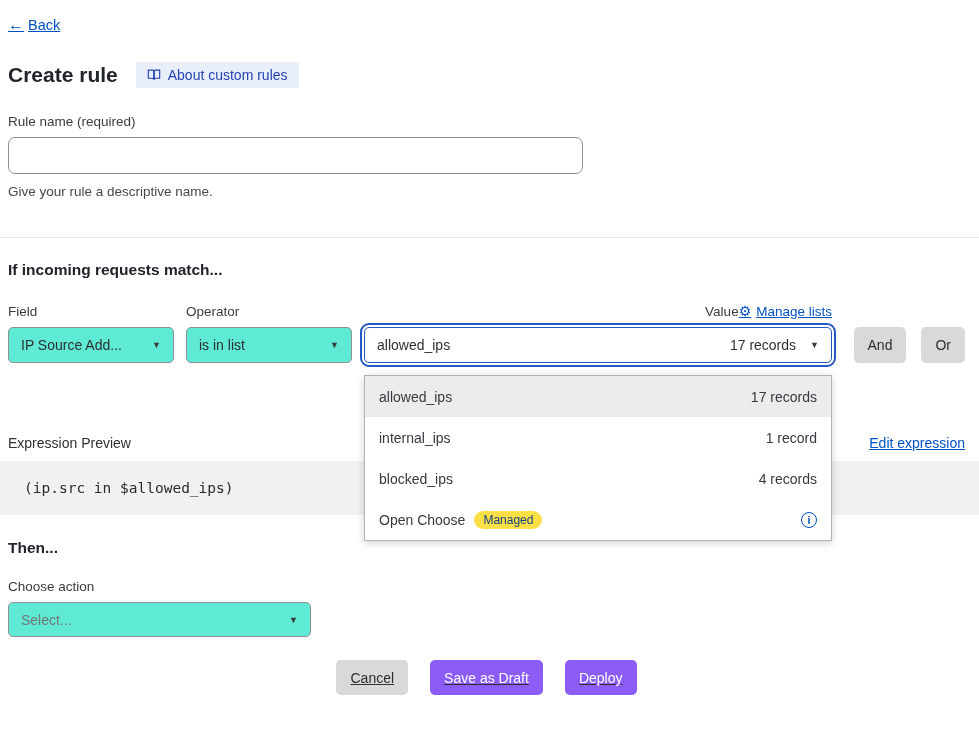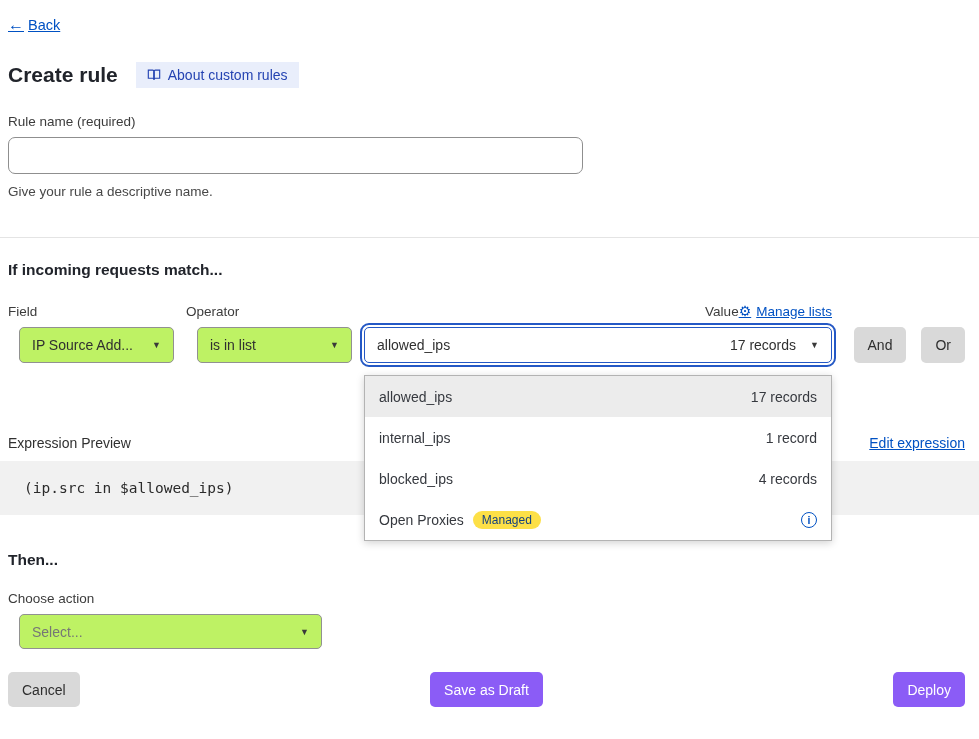--- a/index.html
+++ b/index.html
@@ -65,24 +65,24 @@
   .col-andor { width:133px; flex:none; display:flex; justify-content:flex-end; }
   .small-label { font-size:13.5px; color:#3c3c3c; }
   .value-label-row { display:flex; justify-content:flex-end; align-items:center; }
   .manage-lists-link {
     display:inline-flex; align-items:center; gap:5px;
     font-size:13.5px; text-decoration:underline; cursor:pointer;
   }
   .gear-glyph { font-size:14px; text-decoration:none; }
 
   .select-box {
-    height:36px; background:#bef264;
+    height:36px; background:#5eead4;
     border:1px solid #919191; border-radius:5px;
     display:flex; align-items:center; justify-content:space-between;
-    padding:0 12px; cursor:pointer; font-size:14px; color:#303030;margin-left:11px;
+    padding:0 12px; cursor:pointer; font-size:14px; color:#303030;
   }
   .select-box .caret { font-size:9px; color:#3a3a3a; margin-left:8px; }
   .placeholder-text { color:#767676; }
 
   .combobox {
     height:36px; background:#fff;
     border:1px solid #2458c5; border-radius:5px;
     outline:2px solid #2458c5; outline-offset:2px;
     display:flex; align-items:center; justify-content:space-between;
     padding:0 12px; cursor:pointer; font-size:14px; color:#303030;
@@ -135,28 +135,28 @@
   .expr-label { font-size:14px; color:#303030; }
   .edit-expression-link { font-size:14px; text-decoration:underline; cursor:pointer; }
   .code-block {
     margin:10px -14px 0 -8px;
     background:#f1f1f1;
     padding:19px 24px;
     font-family:"DejaVu Sans Mono","Liberation Mono",monospace;
     font-size:14.5px; color:#2b2b2b;
   }
 
-  .then-title { margin-top:36px; }
+  .then-title { margin-top:24px; }
   .action-label { margin-top:22px; }
   .action-select { width:303px; margin-top:8px; height:35px; }
 
   
   .footer-row {
-    display:flex; justify-content:space-between; align-items:center;
-    gap:7px; margin-top:23px;
+    display:flex; justify-content:center; align-items:center;
+    gap:22px; margin-top:23px;text-decoration:underline;
   }
 </style>
 </head>
 <body>
 
 <div class="page">
 
   
   <a class="back-link">
     <span class="arrow">←</span>
@@ -228,21 +228,21 @@
         <div class="dd-item">
           <span class="dd-item-left">internal_ips</span>
           <span>1 record</span>
         </div>
         <div class="dd-item">
           <span class="dd-item-left">blocked_ips</span>
           <span>4 records</span>
         </div>
         <div class="dd-item">
           <span class="dd-item-left">
-            <span>Open Proxies</span>
+            <span>Open Choose</span>
             <span class="managed-pill">Managed</span>
           </span>
           <span class="info-icon">i</span>
         </div>
       </div>
     </div>
     <div class="col-andor">
       <button class="btn btn-gray andor-btn">And</button>
       <button class="btn btn-gray andor-btn or-btn">Or</button>
     </div>

